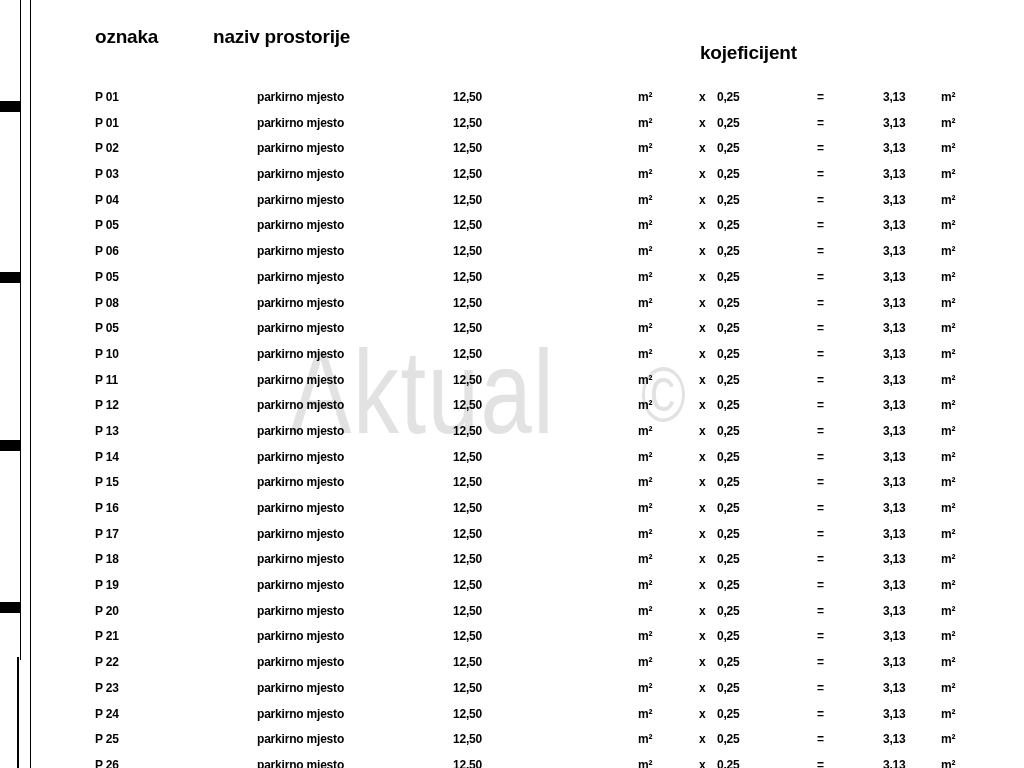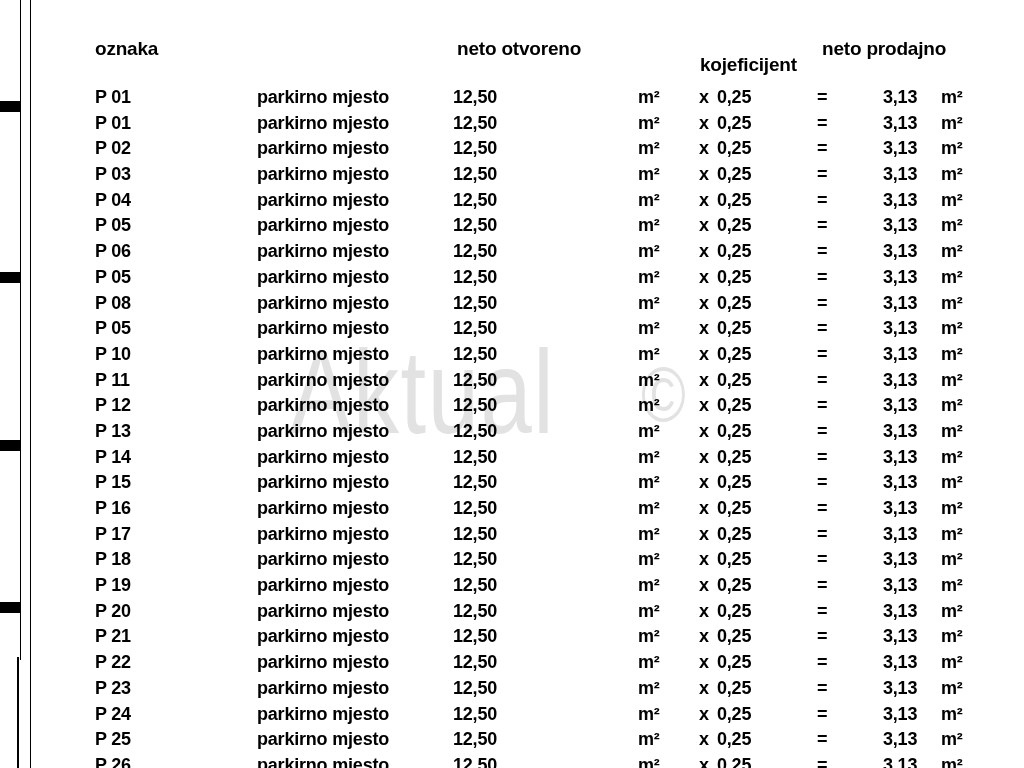--- a/index.html
+++ b/index.html
@@ -58,38 +58,38 @@
     font-size: 78px;
     margin-left: 110px;
     vertical-align: 12px;
     letter-spacing: 0;
   }
 
   
   .hdr, .row { position: relative; z-index: 1; }
   .hdr {
     position: absolute;
-    left: 0; top: 36px;
+    left: 0; top: 24px;
     width: 1024px; height: 26px;
     line-height: 26px;
     font-size: 19px;
     font-weight: 700;
     letter-spacing: -0.2px;
   }
   .rows {
     position: absolute;
     left: 0; top: 85px;
     width: 1024px;
     z-index: 1;
   }
   .row {
     position: relative;
     width: 1024px; height: 25.7px;
     line-height: 25.7px;
-    font-size: 18px;
+    font-size: 12px;
     font-weight: 700;
     letter-spacing: -0.2px;
   }
   .c { position: absolute; top: 0; white-space: nowrap; }
 
   
   .h-oznaka { left: 95px; }
   .h-naziv  { left: 213px; }
   .h-neto   { left: 457px; }
   .h-koef   { left: 700px; margin-top: 16px; }
@@ -116,23 +116,22 @@
   <div class="tick tick-3"></div>
   <div class="tick tick-4"></div>
   <div class="vline vline-a"></div>
   <div class="vline vline-a2"></div>
   <div class="vline vline-b"></div>
 
   <div class="watermark"><span class="wm-text">Aktual</span><span class="wm-sym">©</span></div>
 
   <div class="hdr">
     <span class="c h-oznaka">oznaka</span>
-    <span class="c h-neto">neto otvoreno</span>
+    <span class="c h-naziv">naziv prostorije</span>
     <span class="c h-koef">kojeficijent</span>
-    <span class="c h-prod">neto prodajno</span>
   </div>
 
   <div class="rows">
     <div class="row">
       <span class="c c-oznaka">P 01</span>
       <span class="c c-naziv">parkirno mjesto</span>
       <span class="c c-neto">12,50</span>
       <span class="c c-unit1">m²</span>
       <span class="c c-op">x</span>
       <span class="c c-koef">0,25</span>

